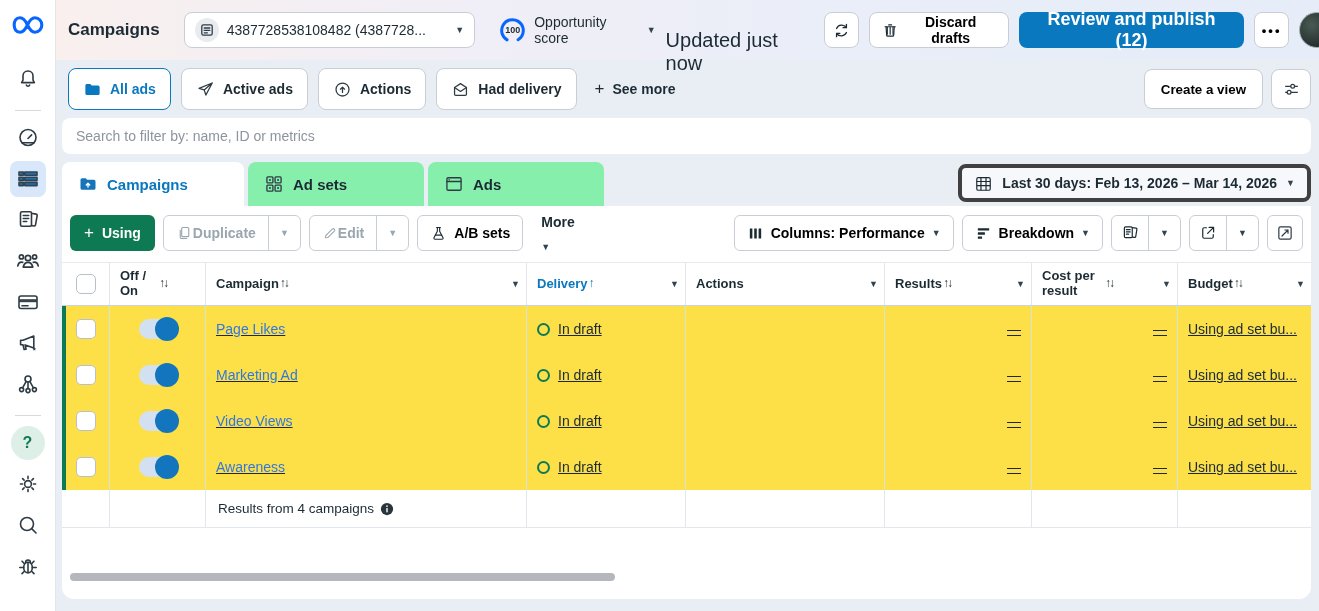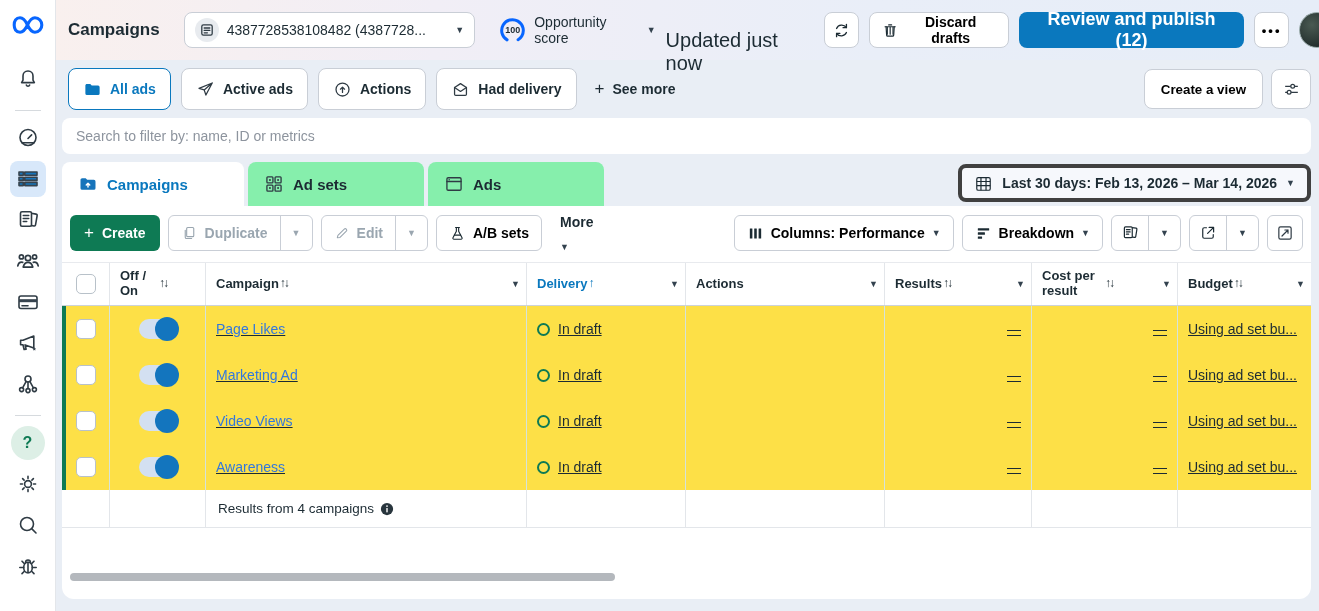--- a/index.html
+++ b/index.html
@@ -61,21 +61,21 @@
   .tab svg { flex-shrink:0; }
   .tab.active { background:#fff; color:#0a78be; width:182px; }
   .date-pill { margin-left:auto; margin-bottom:4px; height:38px; background:#f6f8fc; border:4px solid #404040; border-radius:8px; display:flex; align-items:center; gap:9px; padding:0 12px; font-weight:bold; cursor:pointer; }
   .date-pill svg { stroke:#1c2b33; fill:none; stroke-width:1.5; }
 
   
   .card { width:1249px; height:393px; background:#fff; border-radius:0 0 12px 12px; display:flex; flex-direction:column; flex-shrink:0; }
   .toolbar { display:flex; align-items:center; gap:8px; padding:8px 8px 10px 8px; }
   .btn-create { height:36px; background:#0e7a54; color:#fff; border:none; border-radius:6px; padding:0 14px; font-weight:bold; font-size:14px; display:flex; align-items:center; gap:8px; cursor:pointer; }
   .split { display:flex; height:36px; border:1px solid #c9ced6; border-radius:6px; background:#fff; overflow:hidden; }
-  .split .seg { display:flex; align-items:center; gap:7px; padding:0 12px; font-weight:bold; cursor:pointer; }
+  .split .seg { display:flex; align-items:center; padding:0 12px; font-weight:bold; cursor:pointer; }
   .split .seg.dis { color:#9aa6b0; }
   .split .seg.dis svg { stroke:#9aa6b0; }
   .split .seg svg { stroke:#1c2b33; fill:none; stroke-width:1.6; stroke-linecap:round; stroke-linejoin:round; }
   .split .seg-caret { width:32px; display:flex; align-items:center; justify-content:center; border-left:1px solid #c9ced6; cursor:pointer; }
   .btn-outline { height:36px; border:1px solid #c9ced6; background:#fff; border-radius:6px; display:flex; align-items:center; gap:7px; padding:0 12px; font-weight:bold; font-size:14px; cursor:pointer; }
   .btn-outline svg { stroke:#1c2b33; fill:none; stroke-width:1.6; stroke-linecap:round; stroke-linejoin:round; }
   .btn-text { display:flex; align-items:flex-start; gap:13px; font-weight:bold; padding:0 10px; cursor:pointer;flex-direction:column; }
   .tool-right { margin-left:auto; display:flex; gap:8px; }
   .icon-sq { width:36px; display:flex; align-items:center; justify-content:center; }
 
@@ -347,21 +347,21 @@
           <span>Last 30 days: Feb 13, 2026 – Mar 14, 2026</span>
           <span class="caret">▼</span>
         </div>
       </div>
 
       <div class="card">
 
         <div class="toolbar">
           <button class="btn-create">
             <span style="font-size:17px;font-weight:normal;">+</span>
-            <span>Create</span>
+            <span>Using</span>
           </button>
           <div class="split">
             <div class="seg dis">
               <svg width="17" height="17" viewBox="0 0 24 24">
                 <rect x="8" y="3.5" width="10" height="13" rx="1.5"></rect>
                 <path d="M6 7.5v9.7A1.8 1.8 0 0 0 7.8 19H15"></path>
               </svg>
               <span>Duplicate</span>
             </div>
             <div class="seg-caret">

